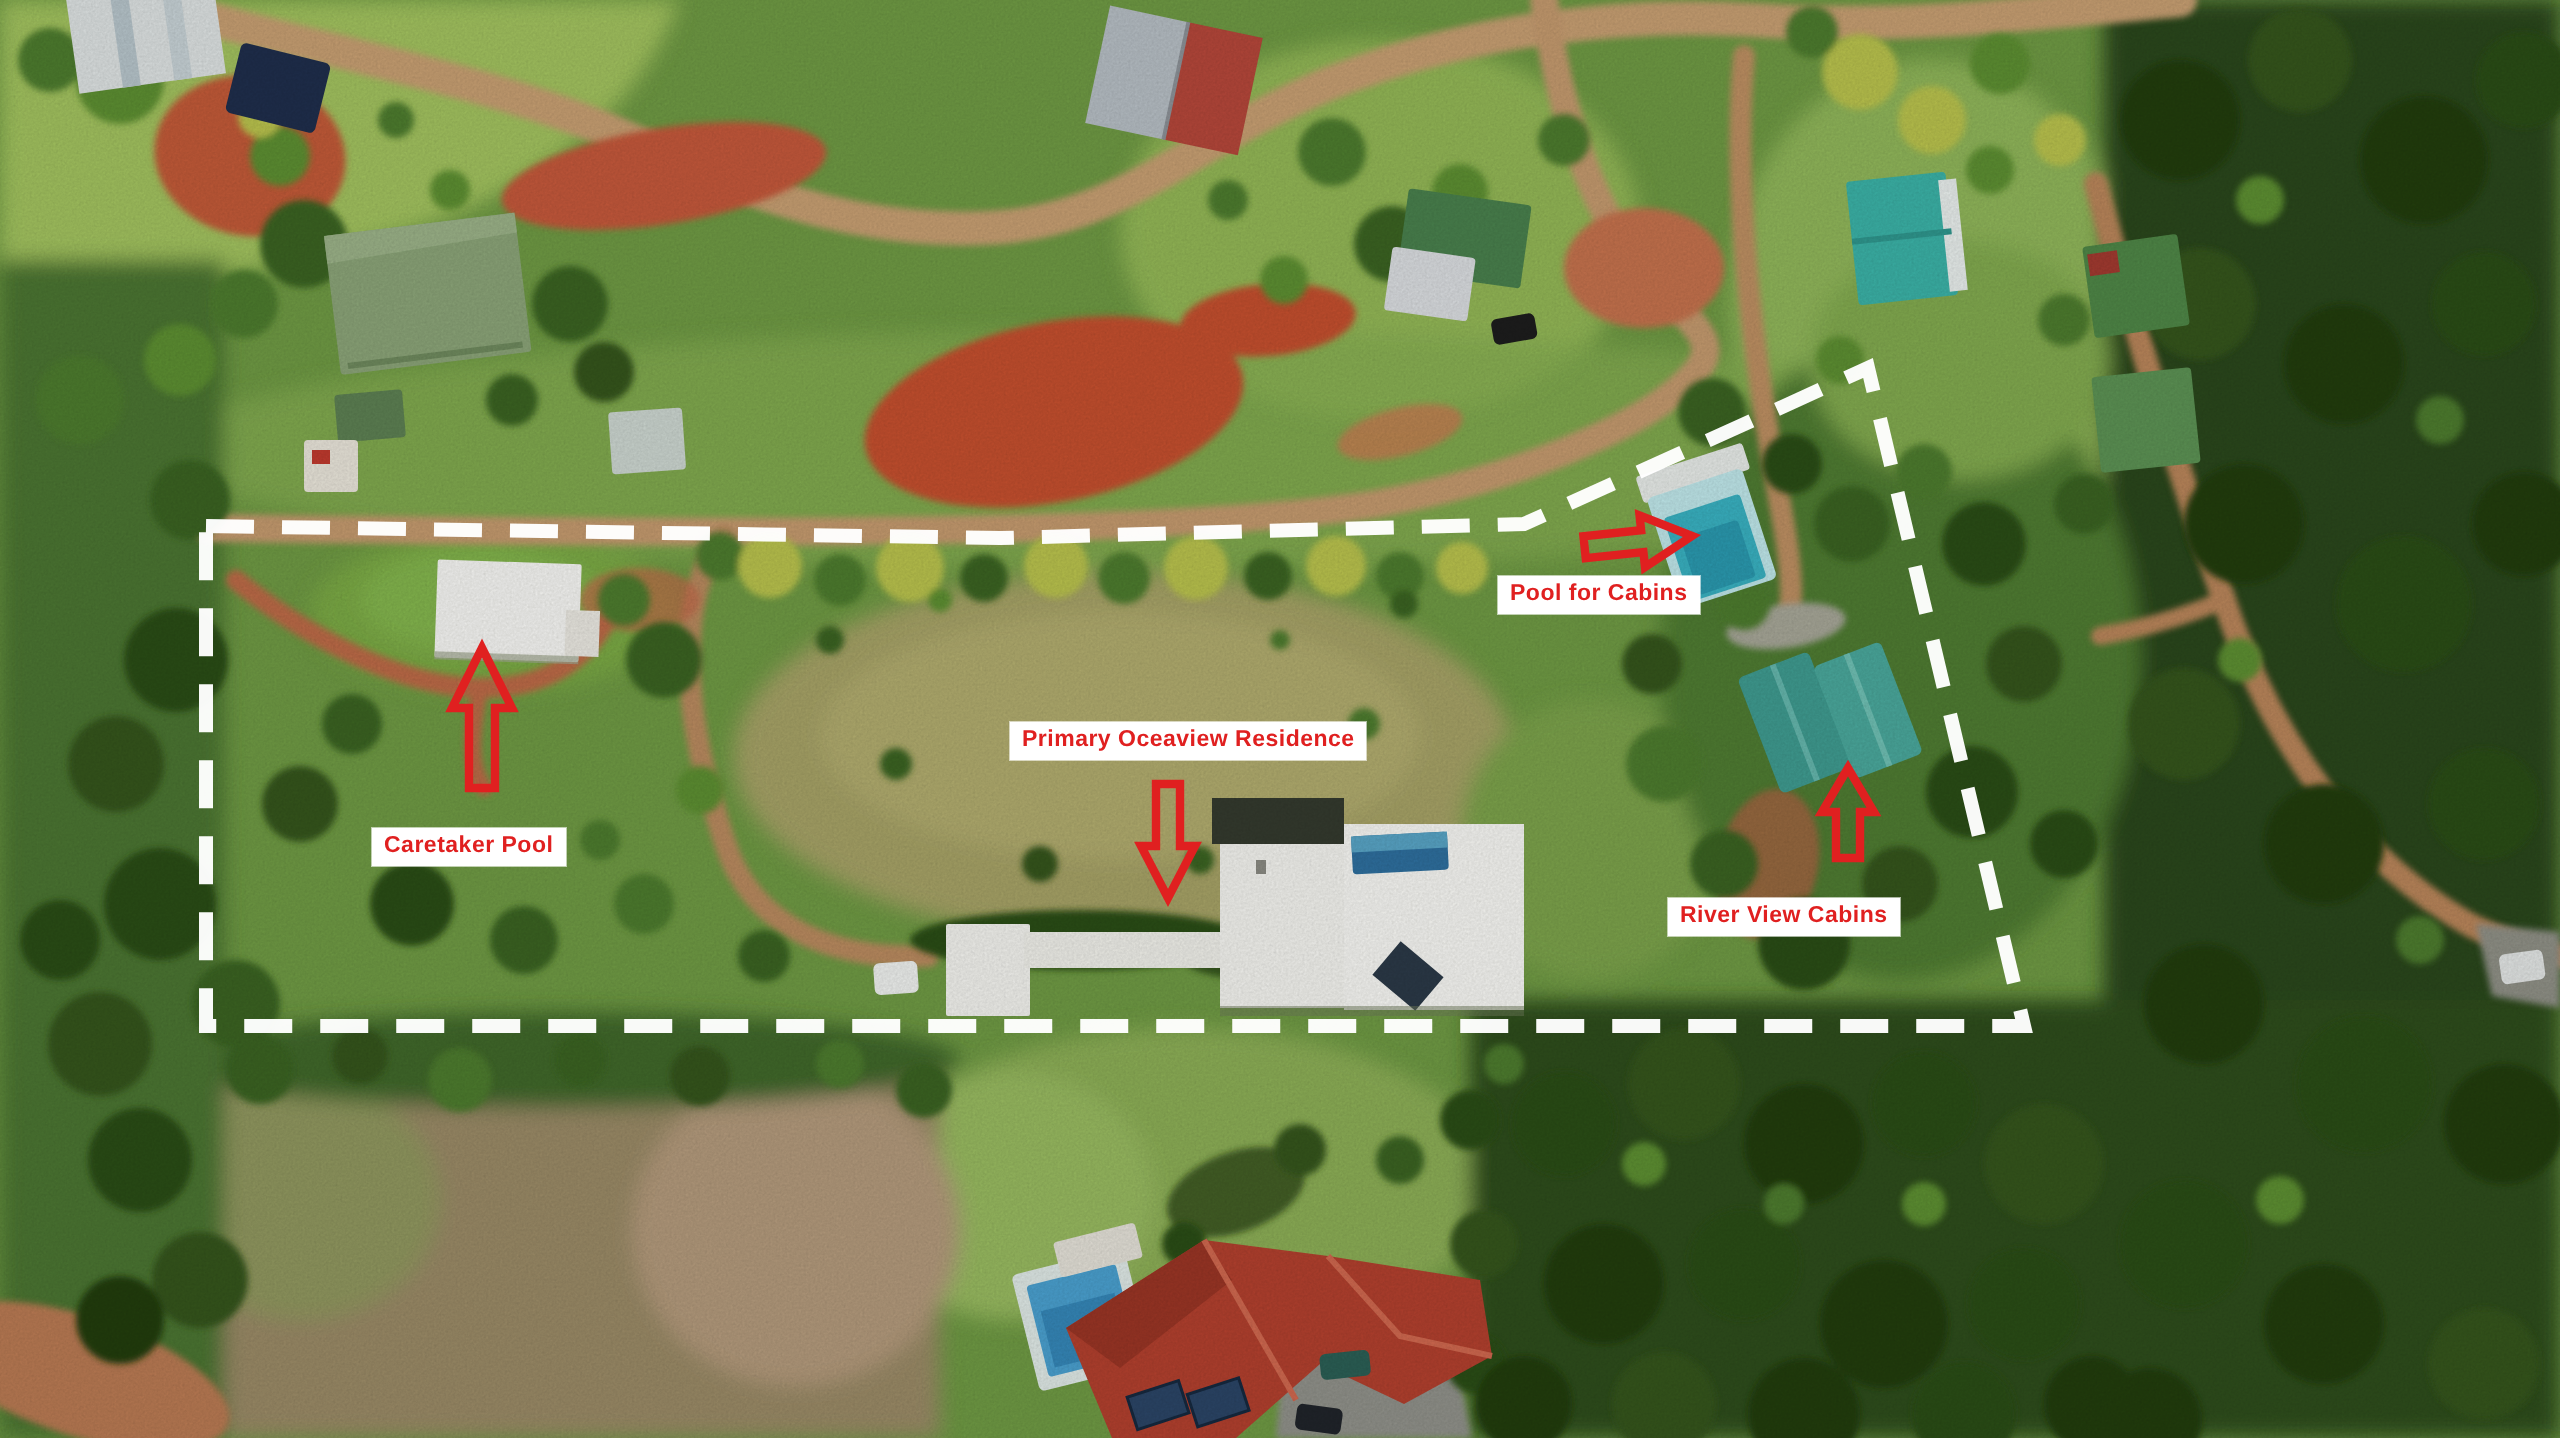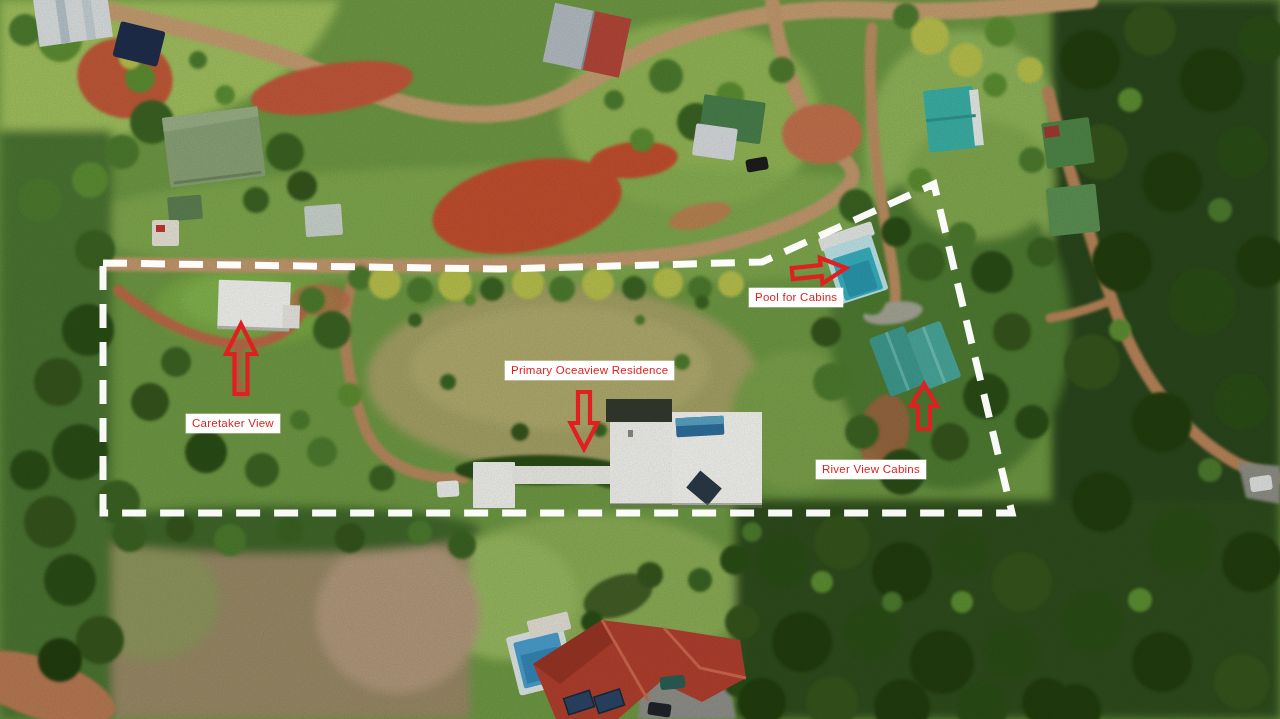--- a/index.html
+++ b/index.html
@@ -1,20 +1,20 @@
 <!DOCTYPE html>
 <html style="--annotation-red: #e02020; --label-bg: #ffffff; --boundary-white: #ffffff;"><head>
 <meta charset="utf-8">
 <style>
   html,body{margin:0;padding:0;background:#111;}
   .stage{position:relative;width:1280px;height:719px;overflow:hidden;
          font-family:"Liberation Sans",sans-serif;}
   .stage svg.photo,.stage svg.overlay{position:absolute;left:0;top:0;width:1280px;height:719px;}
   .map-label{position:absolute;background:var(--label-bg,#fff);color:var(--annotation-red,#e02020);
-             font-weight:400;font-size:11.5px;letter-spacing:.25px;padding:2px 6px;line-height:1.3;
+             font-weight:700;font-size:11.5px;letter-spacing:.25px;padding:2px 6px;line-height:1.3;
              white-space:nowrap;box-shadow:0 0 0 .5px rgba(255,255,255,.6);}
   #boundary{fill:none;stroke:var(--boundary-white,#fff);stroke-opacity:.97;}
   .annot-arrow{fill:none;stroke:var(--annotation-red,#e02020);stroke-width:4.2;stroke-linejoin:miter;}
   .t1{fill:#3a6421}.t2{fill:#2c4d16}.t3{fill:#4e7c2d}.t4{fill:#233d10}
   .t5{fill:#b9c24e}.t6{fill:#5d8f33}.t7{fill:#35551c}
 </style>
 </head>
 <body>
 
 <div class="stage">
@@ -325,19 +325,19 @@
 
   <svg class="overlay" id="overlay" viewBox="0 0 1280 719">
     <polygon id="boundary" points="103,263 500,269 762,262 934,184 1012,513 103,513" stroke-dasharray="24 14" stroke-width="7"></polygon>
   <path d="M241,324 L 226,354 L 234.5,354 L 234.5,394 L 247.5,394 L 247.5,354 L 256,354 Z" class="annot-arrow"></path>
       <path d="M584,449 L 570.5,423 L 578,423 L 578,392 L 590,392 L 590,423 L 597.5,423 Z" class="annot-arrow"></path>
       <path d="M846,268 L 821,255 L 821,262.5 L 792,262.5 L 792,273.5 L 821,273.5 L 821,281 Z" class="annot-arrow" transform="rotate(-6 846 268)"></path>
       <path d="M924,384 L 911,406 L 918,406 L 918,429 L 930,429 L 930,406 L 937,406 Z" class="annot-arrow"></path>
     </svg>
 
   <div id="labels">
-    <span class="map-label" style="left: 186px; top: 414px;">Caretaker View</span>
+    <span class="map-label" style="left: 186px; top: 414px;">Caretaker Pool</span>
     <span class="map-label" style="left: 505px; top: 361px;">Primary Oceaview Residence</span>
     <span class="map-label" style="left: 749px; top: 288px;">Pool for Cabins</span>
-    <span class="map-label" style="left: 816px; top: 449px; margin-top: 11px;">River View Cabins</span>
+    <span class="map-label" style="left: 834px; top: 449px;">River View Cabins</span>
   </div>
 
 </div>
 
 </body></html>

